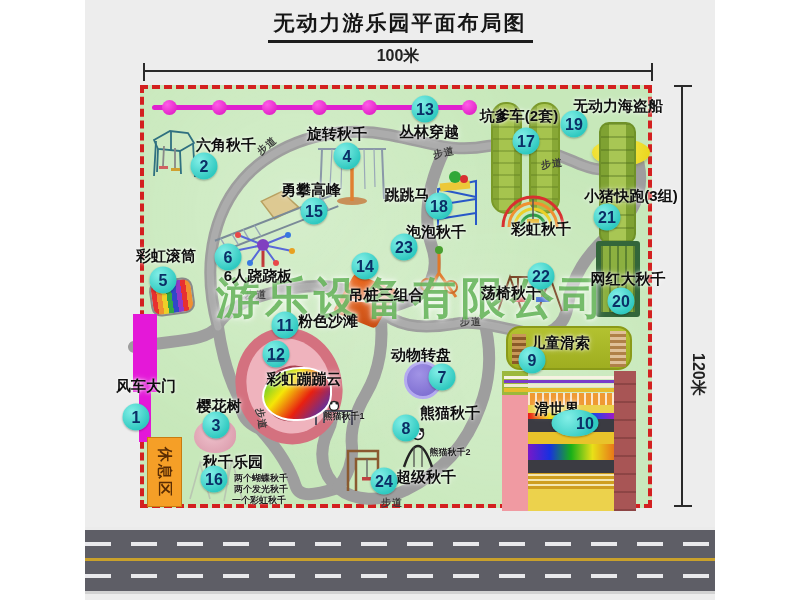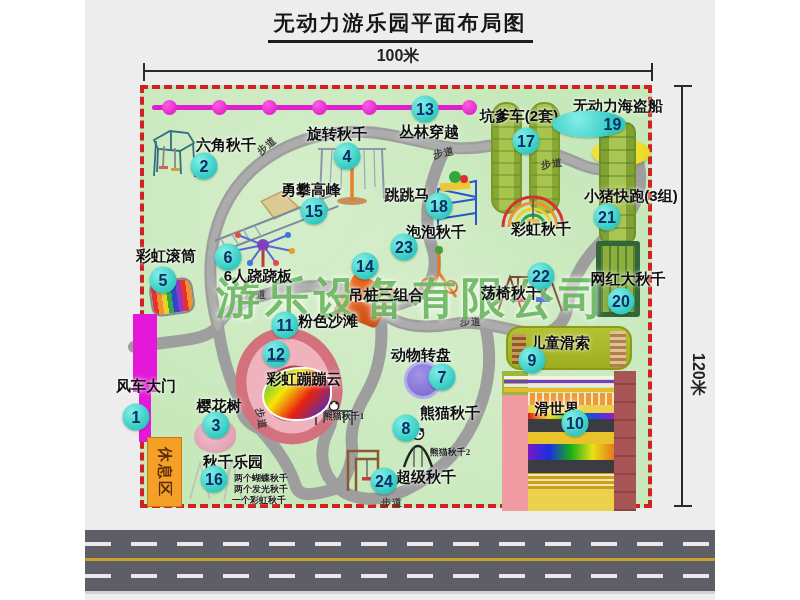--- a/index.html
+++ b/index.html
@@ -29,21 +29,21 @@
   #map{position:absolute;left:55px;top:85px;width:512px;height:423px;background:
     radial-gradient(circle at 30% 30%,rgba(255,255,255,.25),transparent 55%),
     radial-gradient(circle at 70% 70%,rgba(255,255,255,.18),transparent 50%),#c7e8ba;
     border:4px dashed #d32020;box-sizing:border-box;z-index:5;}
   #walkways{position:absolute;left:0;top:0;z-index:2;overflow:visible;}
 
   
   .poi-label{position:absolute;transform:translate(-50%,-50%);font-size:15px;font-weight:bold;color:#0e0e0e;
     white-space:nowrap;z-index:40;text-shadow:0 0 3px rgba(255,255,255,.9),0 0 6px rgba(255,255,255,.6);}
   .poi-sub{position:absolute;transform:translate(-50%,-50%);font-size:9px;font-weight:bold;color:#1c1c1c;
-    white-space:nowrap;z-index:40;text-shadow:0 0 2px rgba(255,255,255,.8);font-family:Liberation Serif, serif;}
+    white-space:nowrap;z-index:40;text-shadow:0 0 2px rgba(255,255,255,.8);}
   .poi-num{position:absolute;width:27px;height:27px;border-radius:50%;transform:translate(-50%,-50%);
     background:radial-gradient(circle at 35% 30%,#83efe7,#2fc9c0 72%);color:#0a2f66;font-size:16px;font-weight:bold;
     display:flex;align-items:center;justify-content:center;z-index:45;box-shadow:0 1px 2px rgba(0,0,0,.3);}
   .walkway-label{position:absolute;font-size:10px;font-weight:bold;color:#3a3a3a;z-index:20;white-space:nowrap;letter-spacing:1px;}
 
   
   .wm{position:absolute;white-space:nowrap;z-index:30;font-weight:bold;pointer-events:none;}
   #wm-company{left:72px;top:180px;font-size:44px;letter-spacing:5px;color:rgba(86,172,74,.8);
     text-shadow:0 0 4px rgba(255,255,255,.9),0 0 10px rgba(255,255,255,.6);text-align:center;}
   #wm-phone{left:-24px;top:222px;font-size:40px;letter-spacing:1px;color:rgba(244,126,158,.78);
@@ -339,42 +339,42 @@
         <div class="poi-num" style="left: 84px; top: 168px;">6</div>
         <div class="poi-label" style="left: 277px; top: 266px;">动物转盘</div>
         <div class="poi-num" style="left: 298px; top: 288px;">7</div>
         <div class="poi-label" style="left: 306px; top: 324px;">熊猫秋千</div>
         <div class="poi-num" style="left: 262px; top: 339px;">8</div>
         <div class="poi-sub" style="left: 200px; top: 327px;">熊猫秋千1</div>
         <div class="poi-sub" style="left: 306px; top: 363px;">熊猫秋千2</div>
         <div class="poi-label" style="left: 416px; top: 254px;">儿童滑索</div>
         <div class="poi-num" style="left: 388px; top: 271px;">9</div>
         <div class="poi-label" style="left: 413px; top: 320px;">滑世界</div>
-        <div class="poi-num" style="left: 431px; top: 334px;">10</div>
+        <div class="poi-num" style="left: 431px; top: 334px; padding-left: 20px;">10</div>
         <div class="poi-label" style="left: 184px; top: 232px;">粉色沙滩</div>
         <div class="poi-num" style="left: 141px; top: 236px;">11</div>
         <div class="poi-label" style="left: 160px; top: 290px;">彩虹蹦蹦云</div>
         <div class="poi-num" style="left: 132px; top: 265px; text-decoration: underline;">12</div>
         <div class="poi-label" style="left: 285px; top: 43px;">丛林穿越</div>
         <div class="poi-num" style="left: 281px; top: 20px;">13</div>
         <div class="poi-label" style="left: 242px; top: 206px;">吊桩三组合</div>
         <div class="poi-num" style="left: 221px; top: 177px;">14</div>
         <div class="poi-label" style="left: 167px; top: 101px;">勇攀高峰</div>
         <div class="poi-num" style="left: 170px; top: 122px;">15</div>
         <div class="poi-label" style="left: 89px; top: 373px;">秋千乐园</div>
         <div class="poi-num" style="left: 70px; top: 390px;">16</div>
         <div class="poi-sub" style="left: 117px; top: 389px;">两个蝴蝶秋千</div>
         <div class="poi-sub" style="left: 117px; top: 400px;">两个发光秋千</div>
         <div class="poi-sub" style="left: 115px; top: 411px;">一个彩虹秋千</div>
         <div class="poi-label" style="left: 375px; top: 11px; margin-top: 16px;">坑爹车(2套)</div>
         <div class="poi-num" style="left: 382px; top: 32px; margin-top: 20px;">17</div>
         <div class="poi-label" style="left: 263px; top: 106px;">跳跳马</div>
         <div class="poi-num" style="left: 295px; top: 117px;">18</div>
         <div class="poi-label" style="left: 474px; top: 17px;">无动力海盗船</div>
-        <div class="poi-num" style="left: 445px; top: 35px; padding-left: 47px;">19</div>
+        <div class="poi-num" style="left: 430px; top: 35px;">19</div>
         <div class="poi-label" style="left: 484px; top: 190px;">网红大秋千</div>
         <div class="poi-num" style="left: 477px; top: 212px;">20</div>
         <div class="poi-label" style="left: 487px; top: 107px;">小猪快跑(3组)</div>
         <div class="poi-num" style="left: 463px; top: 128px;">21</div>
         <div class="poi-label" style="left: 367px; top: 204px;">荡椅秋千</div>
         <div class="poi-num" style="left: 397px; top: 187px;">22</div>
         <div class="poi-label" style="left: 292px; top: 143px;">泡泡秋千</div>
         <div class="poi-num" style="left: 260px; top: 158px;">23</div>
         <div class="poi-label" style="left: 282px; top: 388px;">超级秋千</div>
         <div class="poi-num" style="left: 240px; top: 392px;">24</div>

